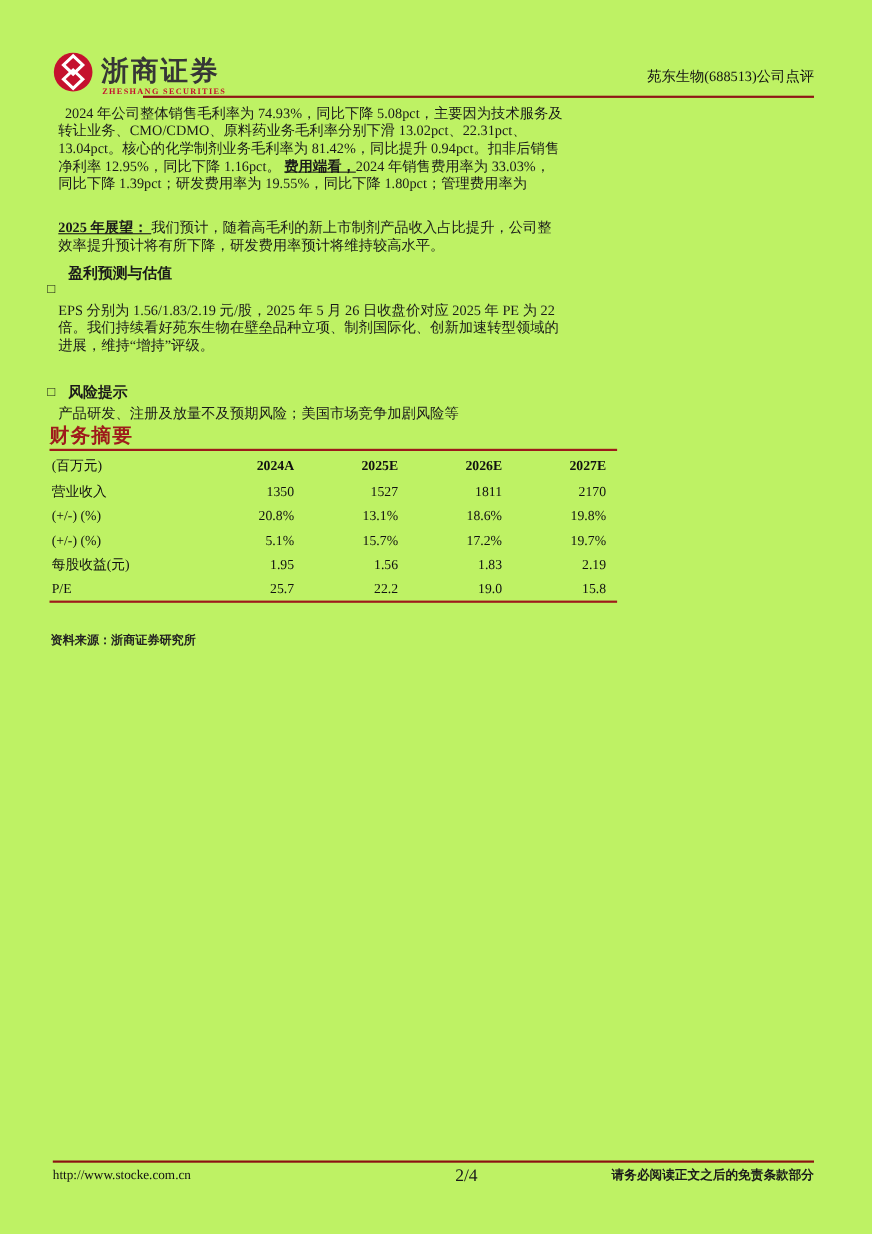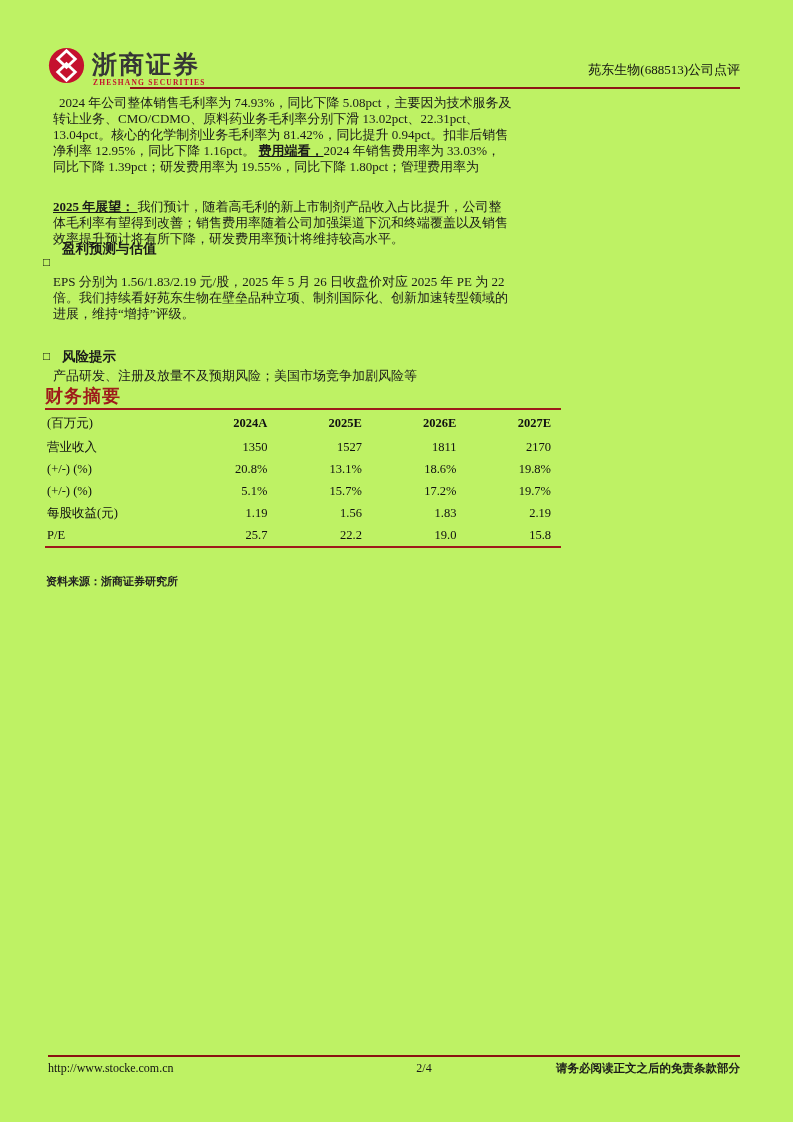--- a/index.html
+++ b/index.html
@@ -34,21 +34,21 @@
   table.fin th,table.fin td{padding:0;font-weight:normal;}
   table.fin thead tr{height:26px;margin-left:39px;}
   table.fin tbody tr{height:22px;}
   table.fin .lbl{text-align:left;width:150px;padding-left:2px;}
   table.fin .num{text-align:right;width:91px;padding-right:10px;}
   table.fin thead .num{font-weight:bold;}
   .fin-source{position:absolute;left:46px;top:574px;font-size:11px;font-weight:600;color:#222;}
   
   .footer-rule{position:absolute;left:48px;top:1055px;width:692px;height:2px;background:#8B1212;}
   .footer-url{position:absolute;left:48px;top:1061px;font-size:12px;color:#111;text-decoration:none;}
-  .footer-page{position:absolute;left:48px;top:1061px;width:692px;text-align:center;font-size:12px;padding-left:30px;}
+  .footer-page{position:absolute;left:48px;top:1061px;width:692px;text-align:center;font-size:16px;padding-left:30px;}
   .footer-disclaimer{position:absolute;right:53px;top:1061px;font-size:11.5px;font-weight:600;}
 </style>
 </head>
 <body>
 
 <div class="page">
 
   <div class="emblem">
     <svg viewBox="0 0 40 40" width="37" height="37">
       <circle cx="20" cy="20" r="19" fill="#C5112E"></circle>
@@ -66,21 +66,20 @@
   <div class="para p1">
     <div class="bodyline first">2024 年公司整体销售毛利率为 74.93%，同比下降 5.08pct，主要因为技术服务及</div>
     <div class="bodyline">转让业务、CMO/CDMO、原料药业务毛利率分别下滑 13.02pct、22.31pct、</div>
     <div class="bodyline">13.04pct。核心的化学制剂业务毛利率为 81.42%，同比提升 0.94pct。扣非后销售</div>
     <div class="bodyline"><span>净利率 12.95%，同比下降 1.16pct。 </span><span class="u">费用端看，</span><span>2024 年销售费用率为 33.03%，</span></div>
     <div class="bodyline">同比下降 1.39pct；研发费用率为 19.55%，同比下降 1.80pct；管理费用率为</div>
   </div>
 
   <div class="para p2">
     <div class="bodyline"><span class="u">2025 年展望： </span><span>我们预计，随着高毛利的新上市制剂产品收入占比提升，公司整</span></div>
-    <div class="bodyline">体毛利率有望得到改善；销售费用率随着公司加强渠道下沉和终端覆盖以及销售</div>
     <div class="bodyline">效率提升预计将有所下降，研发费用率预计将维持较高水平。</div>
   </div>
 
   <div class="sec-bullet s1b">□</div>
   <div class="sec-title s1t">盈利预测与估值</div>
   <div class="para s1body">
     <div class="bodyline">EPS 分别为 1.56/1.83/2.19 元/股，2025 年 5 月 26 日收盘价对应 2025 年 PE 为 22</div>
     <div class="bodyline">倍。我们持续看好苑东生物在壁垒品种立项、制剂国际化、创新加速转型领域的</div>
     <div class="bodyline">进展，维持“增持”评级。</div>
   </div>
@@ -121,21 +120,21 @@
           </tr>
           <tr>
             <td class="lbl">(+/-) (%)</td>
             <td class="num">5.1%</td>
             <td class="num">15.7%</td>
             <td class="num">17.2%</td>
             <td class="num">19.7%</td>
           </tr>
           <tr>
             <td class="lbl">每股收益(元)</td>
-            <td class="num">1.19</td>
+            <td class="num">1.95</td>
             <td class="num">1.56</td>
             <td class="num">1.83</td>
             <td class="num">2.19</td>
           </tr>
           <tr>
             <td class="lbl">P/E</td>
             <td class="num">25.7</td>
             <td class="num">22.2</td>
             <td class="num">19.0</td>
             <td class="num">15.8</td>

